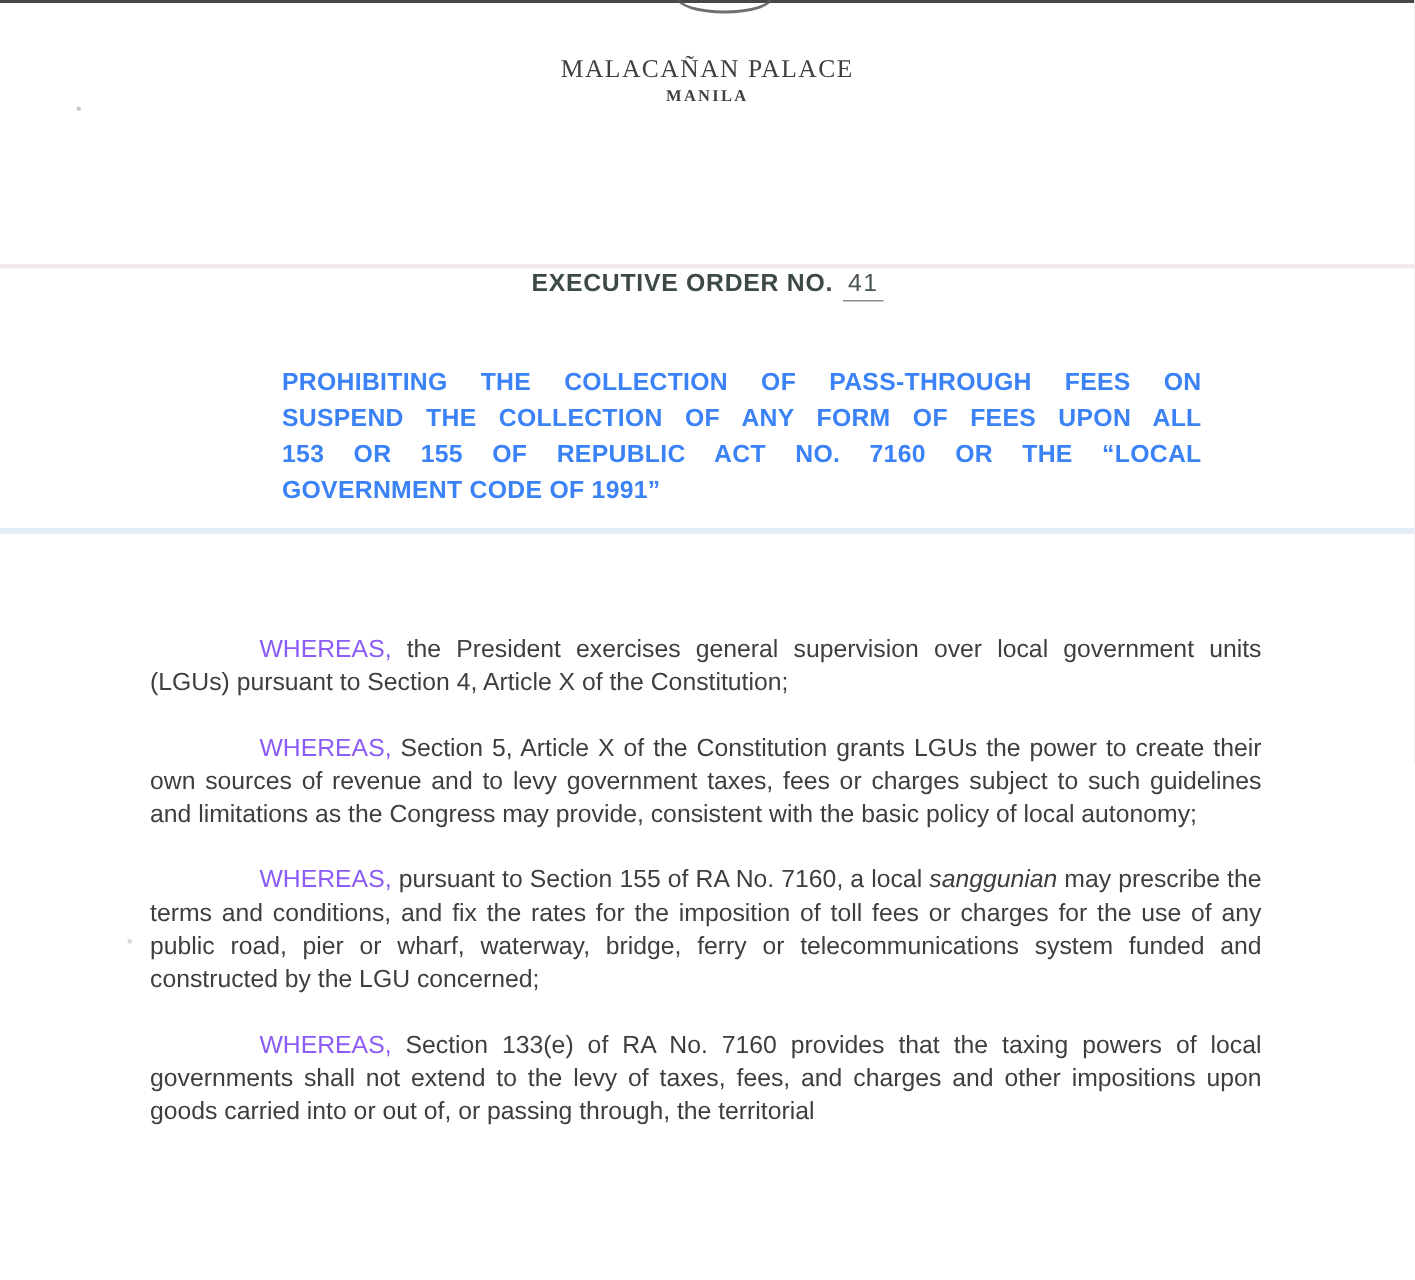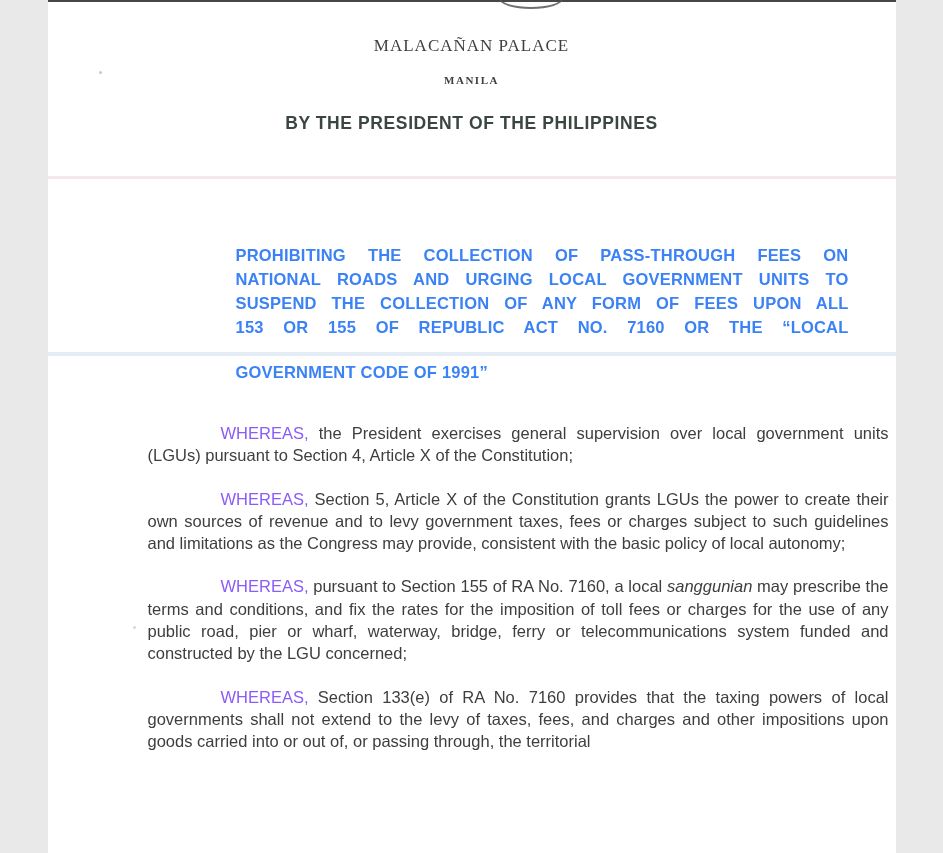--- a/index.html
+++ b/index.html
@@ -1,18 +1,18 @@
 <!DOCTYPE html>
 <html><head>
 <meta charset="utf-8">
 <style>
   html, body { margin: 0; padding: 0; background: #e9e9e9; }
   .page {
     position: relative;
-    width: 848px;
+    width: 943px;
     height: 853px;
     margin: 0 auto;
     background: #ffffff;
     overflow: hidden;
     font-family: "Liberation Sans", sans-serif;
   }
   
   .scan-edge {
     position: absolute; top: 0; left: 0;
     width: 100%; height: 2px;
@@ -39,21 +39,21 @@
     position: absolute; top: 36px; left: 0; width: 100%;
     text-align: center;
     font-family: "Liberation Serif", serif;
     color: #433f3c;
   }
   .palace {
     font-size: 17px;
     letter-spacing: 1px;
   }
   .city {
-    margin-top: 18px;
+    margin-top: 2px;
     font-size: 11px;
     font-weight: bold;
     letter-spacing: 1.5px;
   }
   .authority {
     position: absolute; top: 113px; left: 0; width: 100%;
     text-align: center;
     font-weight: bold;
     font-size: 17.5px;
     letter-spacing: 0.6px;
@@ -78,21 +78,21 @@
   .doc-title {
     position: absolute; left: 188px; top: 243px;
     width: 613px;
     font-weight: bold;
     font-size: 16.5px;
     line-height: 24px;
     color: #3b82f6;
     letter-spacing: 0.2px;
   }
   .title-line { text-align: justify; text-align-last: justify; }
-  .title-line.last { text-align-last: left; margin-top: 21px; }
+  .title-line.last { text-align-last: left; }
 
   .body-text {
     position: absolute; left: 100px; top: 422px;
     width: 741px;
     font-size: 16.5px;
     line-height: 22.3px;
     color: #3e3e3e;
     text-align: justify;
   }
   .body-text p {
@@ -113,26 +113,27 @@
   <div class="artifact pink"></div>
   <div class="artifact blue"></div>
   <div class="speck s1"></div>
   <div class="speck s2"></div>
 
   <div class="letterhead">
     <div class="palace">MALACAÑAN PALACE</div>
     <div class="city">MANILA</div>
   </div>
 
-  <div class="authority">BY THE PRESIDENT OF THE PHILIPPINES</div>
 
+  <div class="order-line">
+    <span class="order-label">EXECUTIVE ORDER NO.</span><span class="order-number">41</span>
+  </div>
 
   <div class="doc-title">
     <div class="title-line">PROHIBITING THE COLLECTION OF PASS-THROUGH FEES ON</div>
-    <div class="title-line">NATIONAL ROADS AND URGING LOCAL GOVERNMENT UNITS TO</div>
     <div class="title-line">SUSPEND THE COLLECTION OF ANY FORM OF FEES UPON ALL</div>
     <div class="title-line">153 OR 155 OF REPUBLIC ACT NO. 7160 OR THE “LOCAL</div>
     <div class="title-line last">GOVERNMENT CODE OF 1991”</div>
   </div>
 
   <div class="body-text">
     <p><span class="whereas">WHEREAS,</span><span> the President exercises general supervision over local government units (LGUs) pursuant to Section 4, Article X of the Constitution;</span></p>
     <p><span class="whereas">WHEREAS,</span><span> Section 5, Article X of the Constitution grants LGUs the power to create their own sources of revenue and to levy government taxes, fees or charges subject to such guidelines and limitations as the Congress may provide, consistent with the basic policy of local autonomy;</span></p>
     <p><span class="whereas">WHEREAS,</span><span> pursuant to Section 155 of RA No. 7160, a local </span><span class="it">sanggunian</span><span> may prescribe the terms and conditions, and fix the rates for the imposition of toll fees or charges for the use of any public road, pier or wharf, waterway, bridge, ferry or telecommunications system funded and constructed by the LGU concerned;</span></p>
     <p><span class="whereas">WHEREAS,</span><span> Section 133(e) of RA No. 7160 provides that the taxing powers of local governments shall not extend to the levy of taxes, fees, and charges and other impositions upon goods carried into or out of, or passing through, the territorial</span></p>

